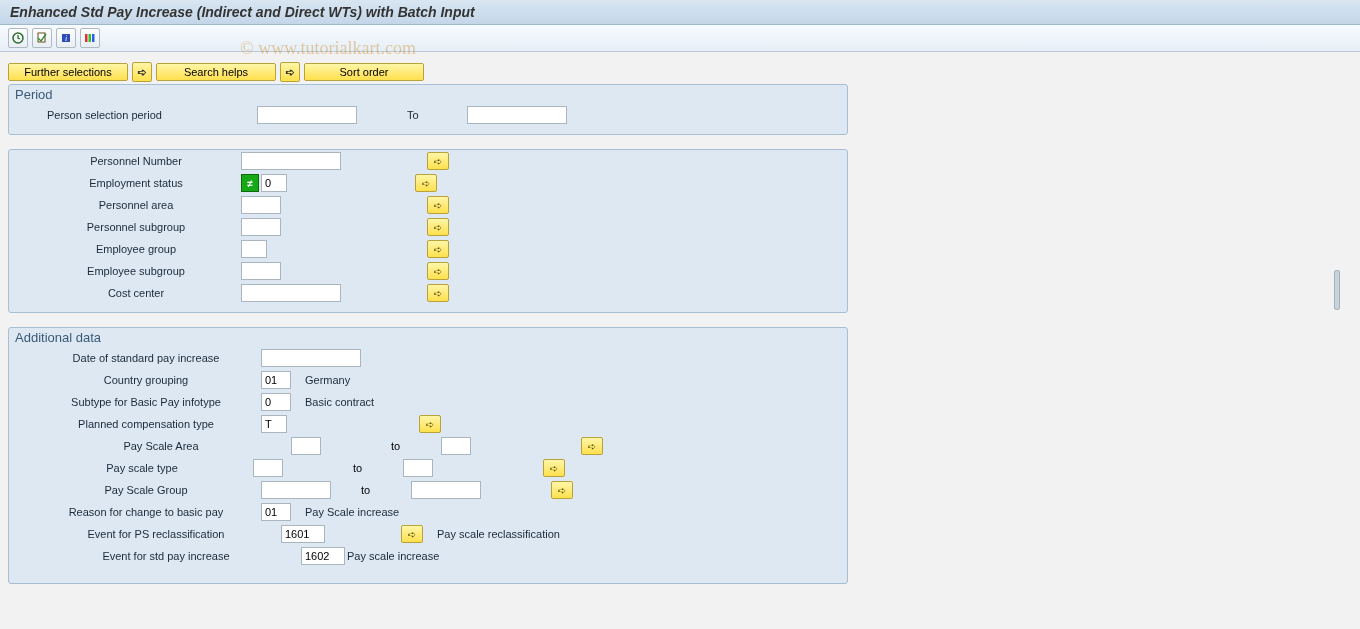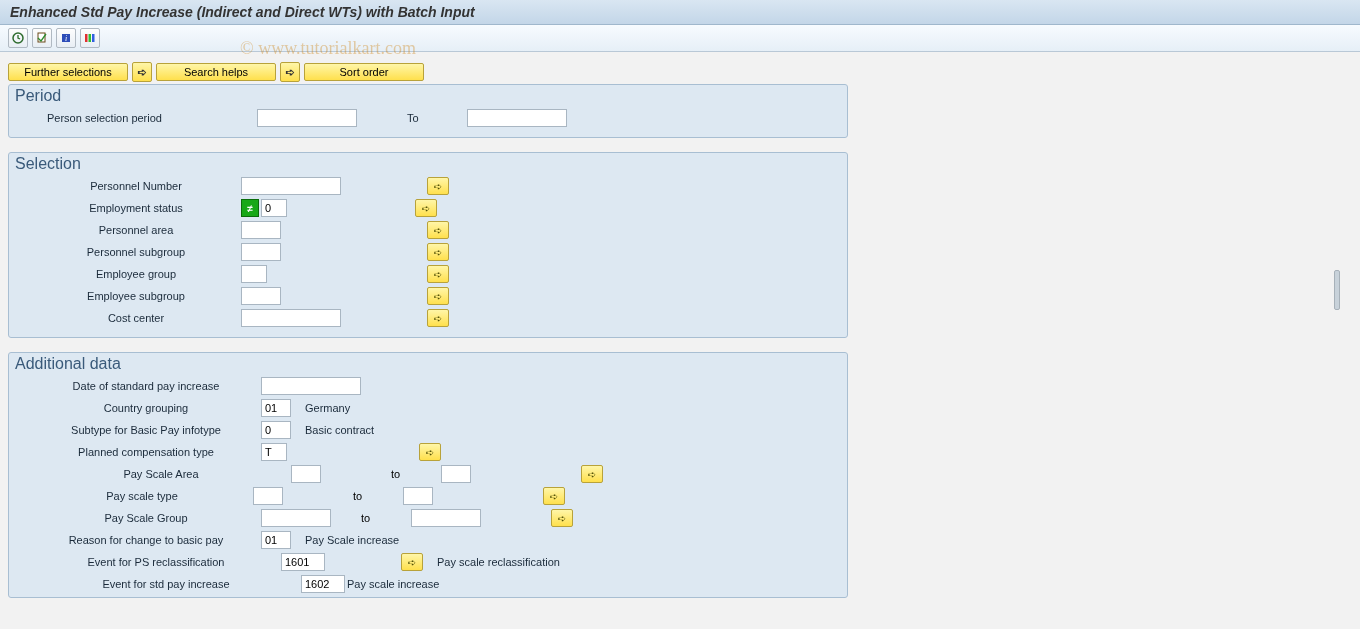--- a/index.html
+++ b/index.html
@@ -80,21 +80,21 @@
   }
   .group {
     width: 840px;
     background: #dde8f2;
     border: 1px solid #a8bed2;
     border-radius: 3px;
     margin-bottom: 14px;
     padding-bottom: 8px;
   }
   .group-title {
-    font-size: 16px;
+    font-size: 13px;
     color: #3a5a7a;
     padding: 2px 6px;
   }
   .row {
     display: flex;
     align-items: center;
     padding: 1px 6px 1px 22px;
     min-height: 22px;
   }
   .row .lbl {
@@ -201,21 +201,20 @@
     <div class="group-title">Period</div>
     <div class="row">
       <span class="lbl-indent">Person selection period</span>
       <input class="inp inp-lg" value="" style="">
       <span class="desc-text" style="width:60px; margin-left:50px;">To</span>
       <input class="inp inp-lg" value="" style="">
     </div>
   </div>
 
   <div class="group">
-    <div class="group-title">Selection</div>
 
     <div class="row">
       <span class="lbl">Personnel Number</span>
       <input class="inp inp-lg" value="" style="">
       <div class="multi-btn offset1">
           <span class="f4-arrow">➪</span>
         </div>
     </div>
 
     <div class="row">
@@ -261,21 +260,21 @@
 
     <div class="row">
       <span class="lbl">Cost center</span>
       <input class="inp inp-lg" value="" style="">
       <div class="multi-btn offset1">
           <span class="f4-arrow">➪</span>
         </div>
     </div>
   </div>
 
-  <div class="group" style="padding-bottom:2px">
+  <div class="group" style="padding-bottom:16px">
     <div class="group-title">Additional data</div>
 
     <div class="row">
       <span class="lbl" style="width:230px">Date of standard pay increase</span>
       <input class="inp inp-lg" value="" style="">
     </div>
 
     <div class="row">
       <span class="lbl" style="width:230px">Country grouping</span>
       <input class="inp inp-sm" style="width: 30px;" value="01">

